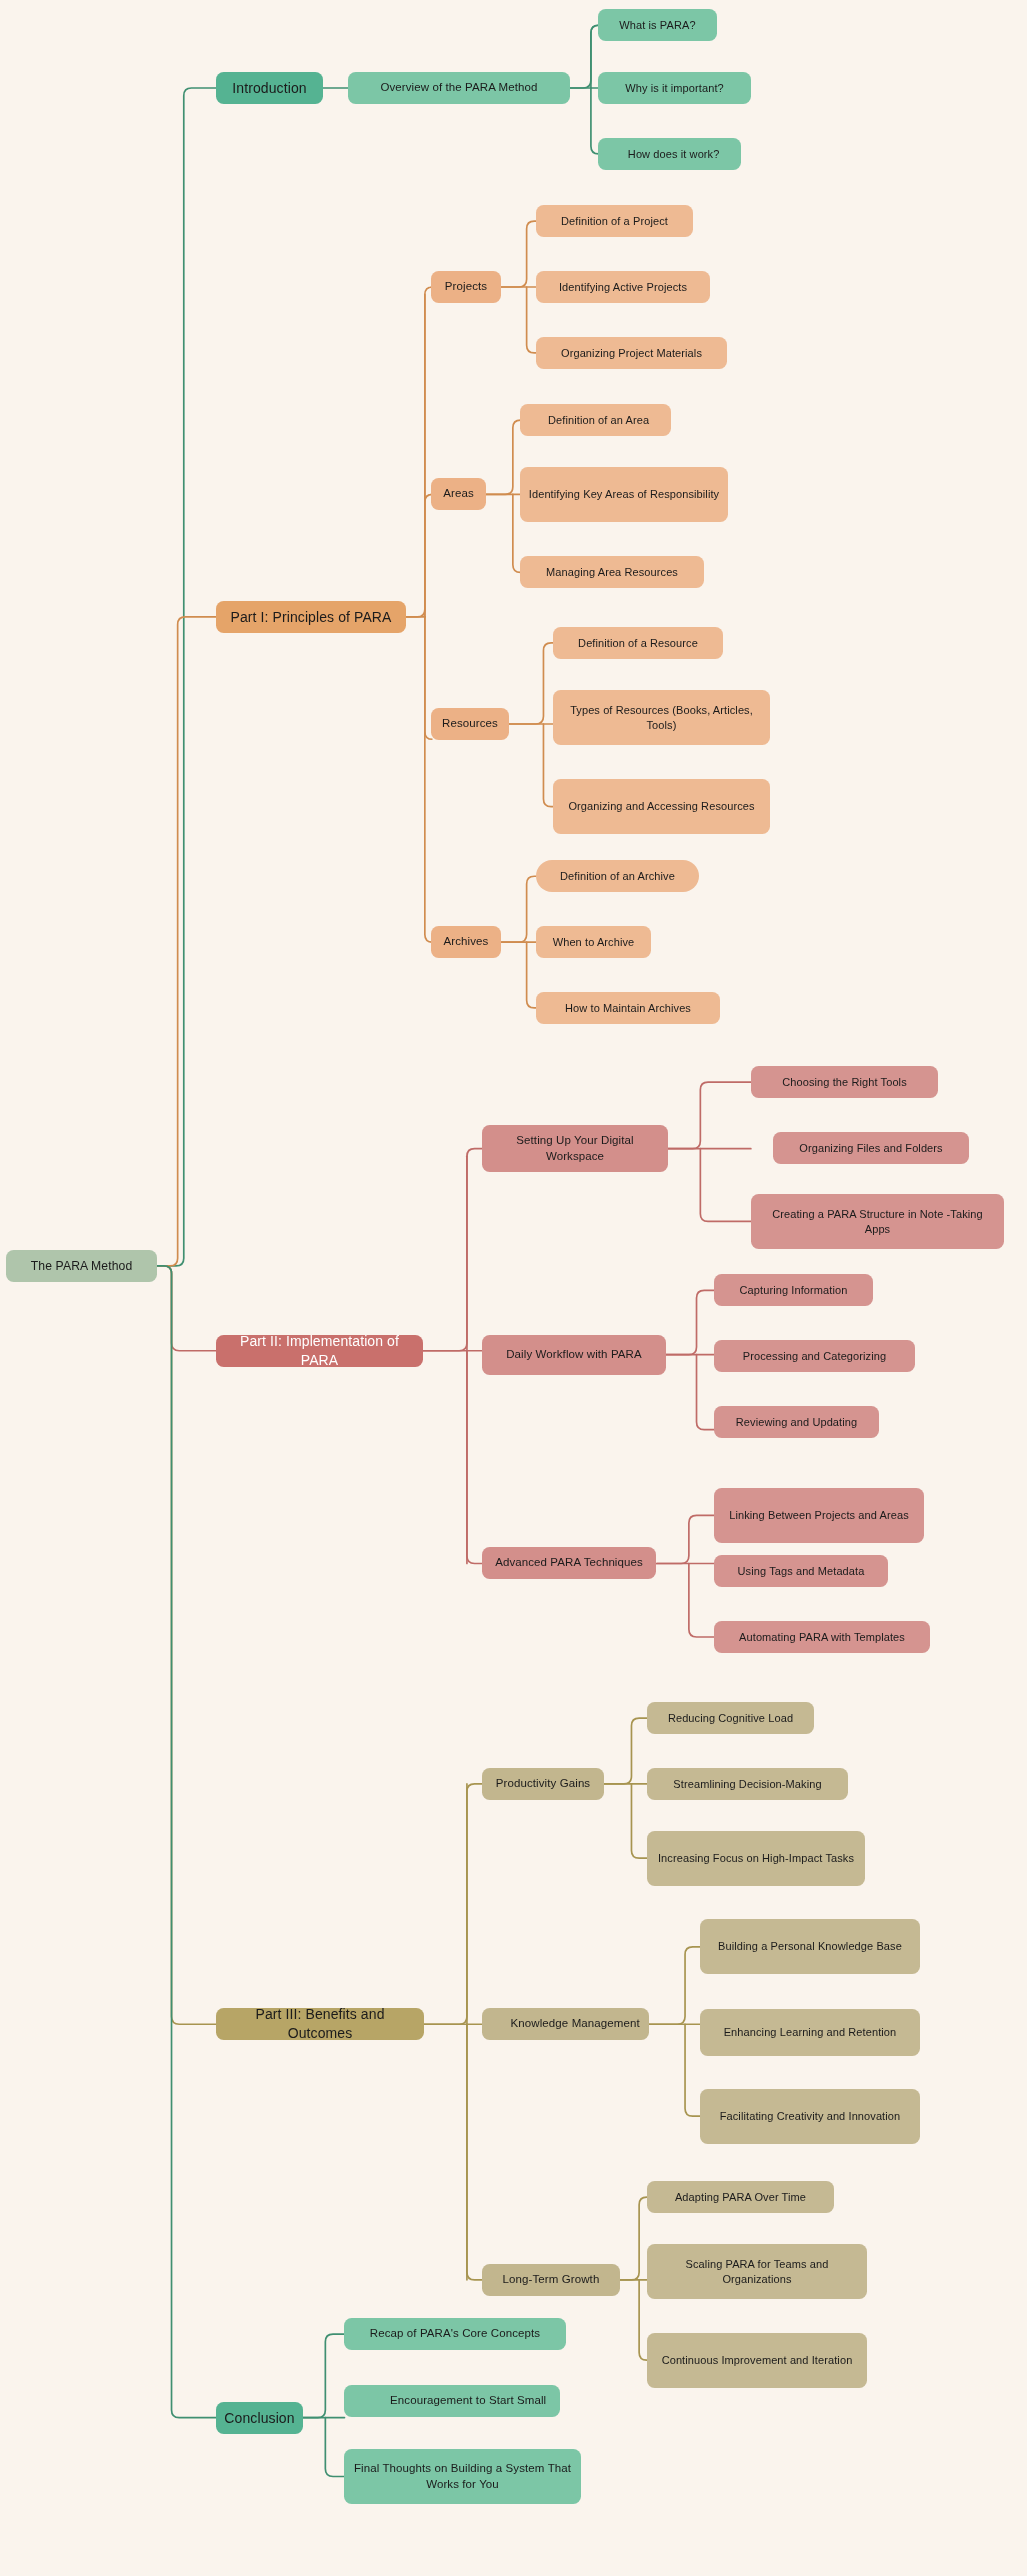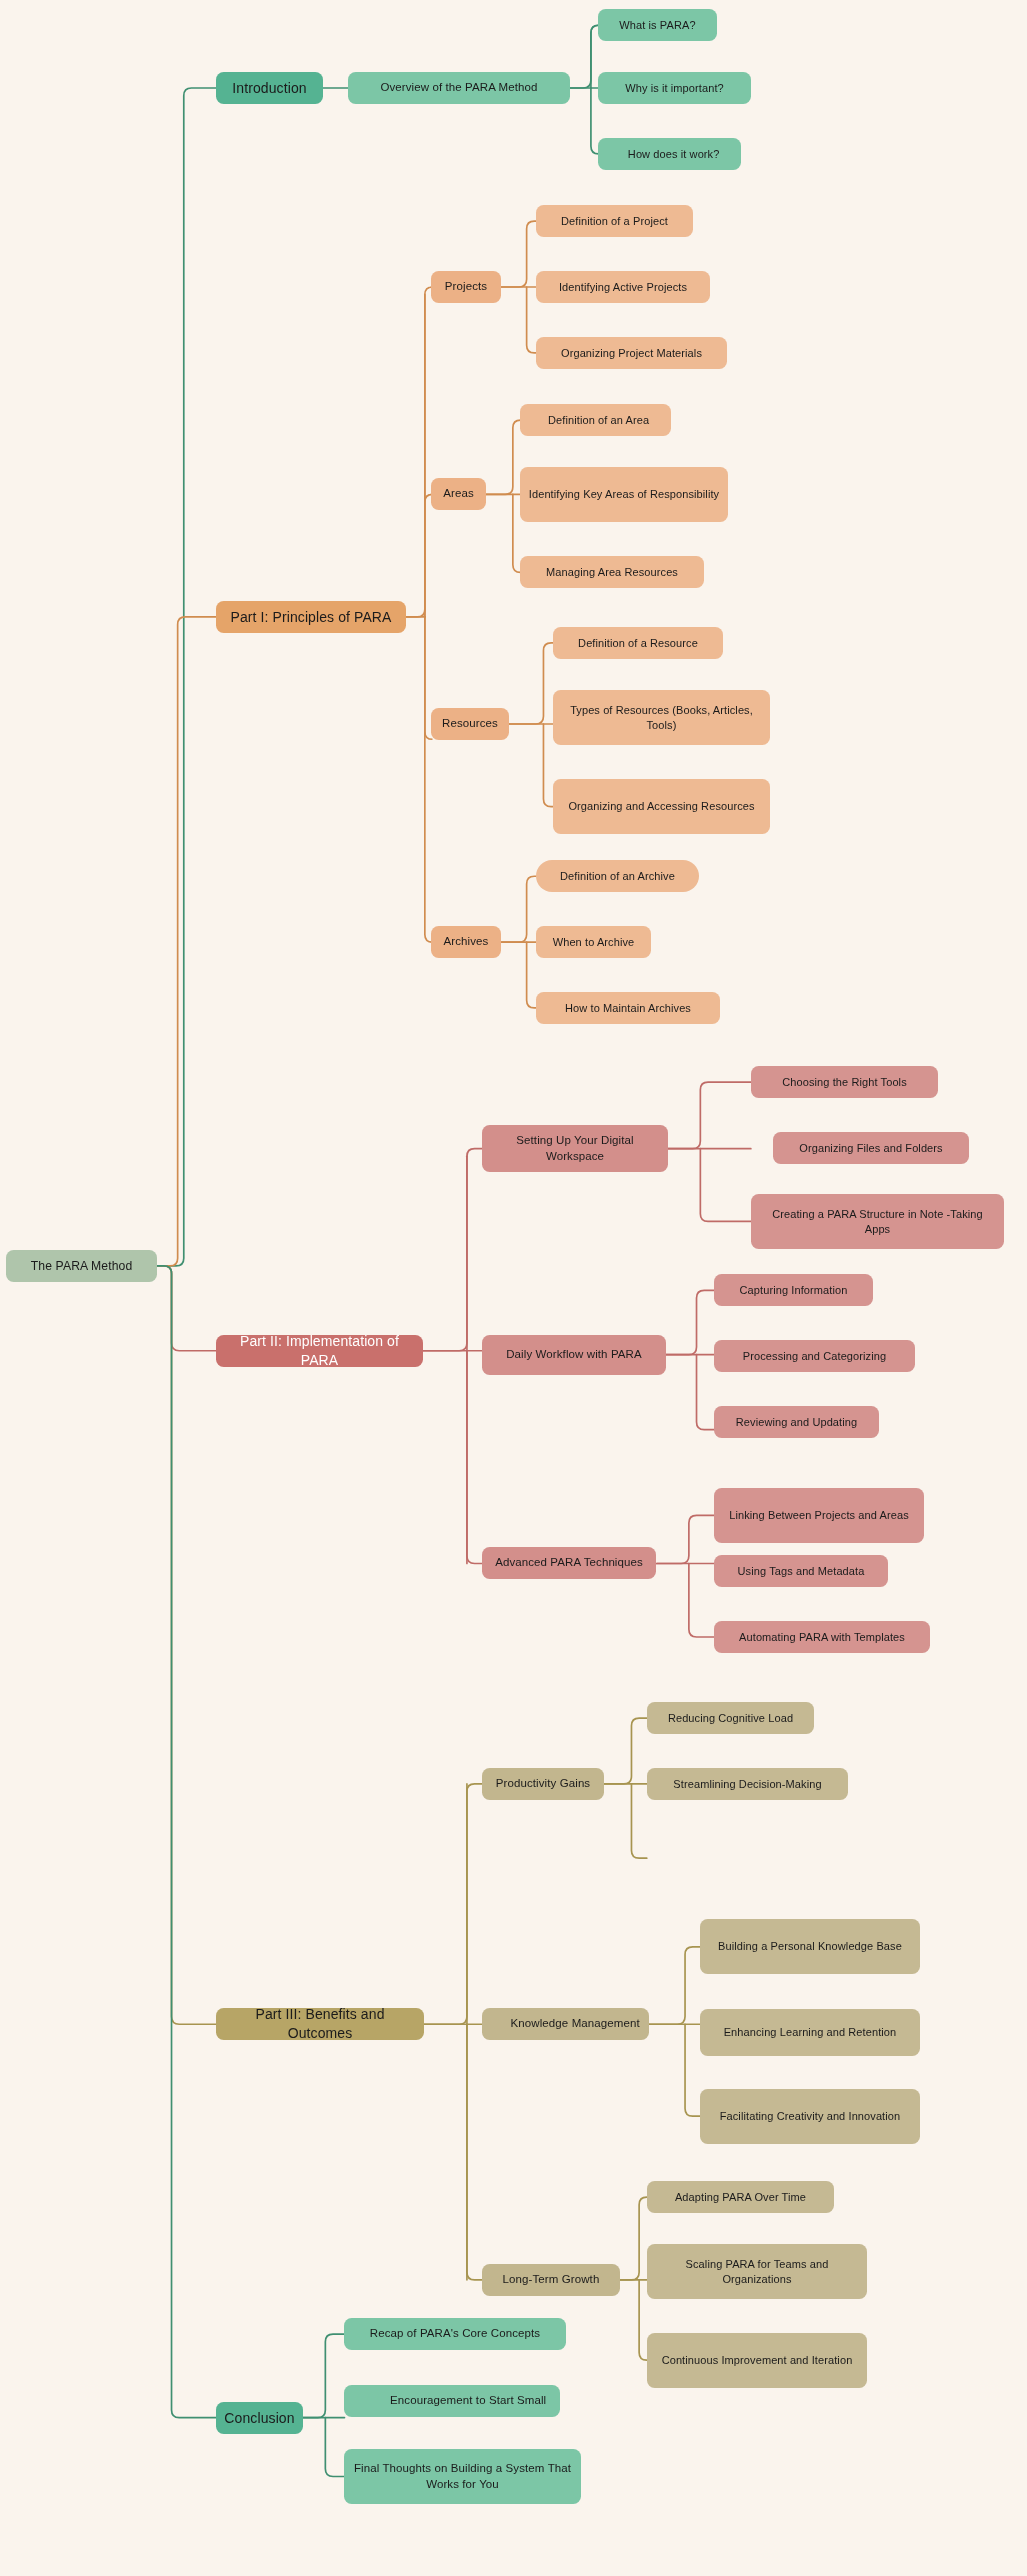--- a/index.html
+++ b/index.html
@@ -240,20 +240,23 @@
 
   <div class="node lvl2" style="left:482px;top:1768px;width:122px;height:32px;background:#c2b68e;">
     <span>Productivity Gains</span>
   </div>
   <div class="node lvl3" style="left:647px;top:1702px;width:167px;height:32px;background:#c5b993;">
     <span>Reducing Cognitive Load</span>
   </div>
   <div class="node lvl3" style="left:647px;top:1768px;width:201px;height:32px;background:#c5b993;">
     <span>Streamlining Decision-Making</span>
   </div>
+  <div class="node lvl3" style="left:647px;top:1831px;width:218px;height:55px;background:#c5b993;">
+    <span>Increasing Focus on High-Impact Tasks</span>
+  </div>
 
   <div class="node lvl2" style="left:482px;top:2008px;width:167px;height:32px;background:#c2b68e;padding-left:27px;">
     <span>Knowledge Management</span>
   </div>
   <div class="node lvl3" style="left:700px;top:1919px;width:220px;height:55px;background:#c5b993;">
     <span>Building a Personal Knowledge Base</span>
   </div>
   <div class="node lvl3" style="left:700px;top:2009px;width:220px;height:47px;background:#c5b993;">
     <span>Enhancing Learning and Retention</span>
   </div>

